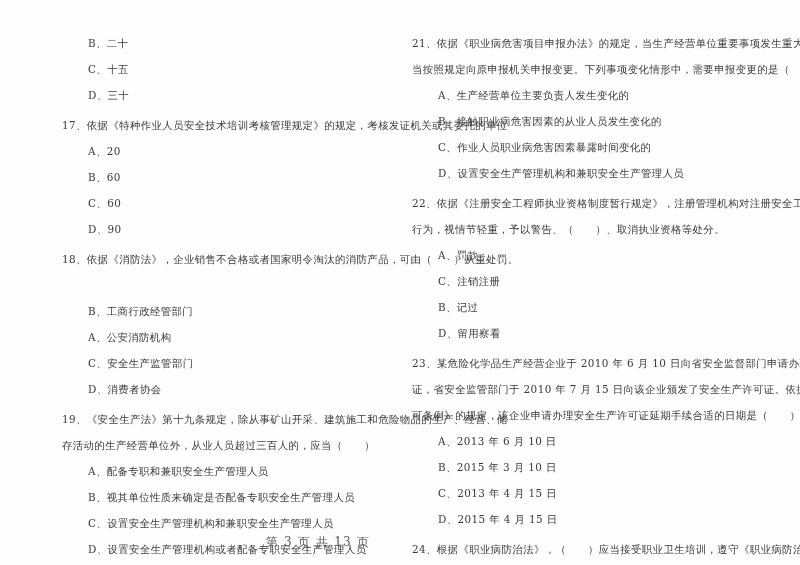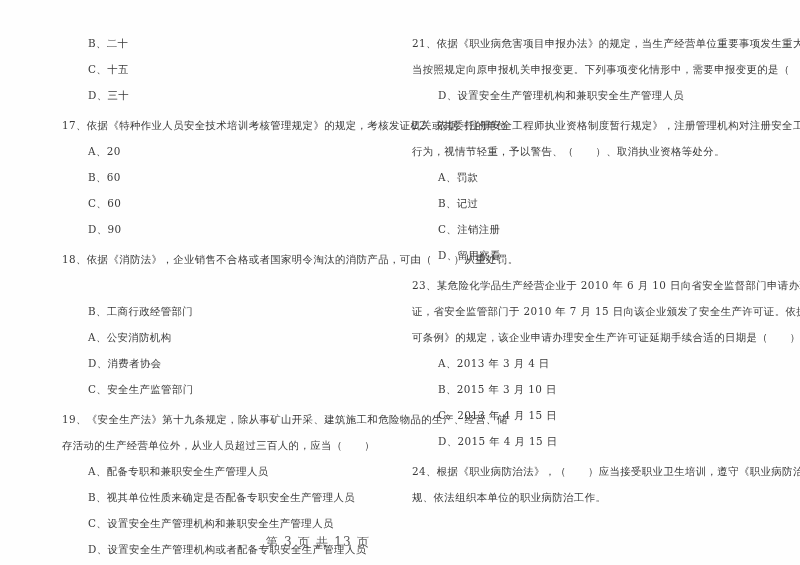--- a/index.html
+++ b/index.html
@@ -97,57 +97,60 @@
         <div class="opt">B、60</div>
         <div class="opt">C、60</div>
         <div class="opt">D、90</div>
       </div>
 
       <div class="q-block">
         <div class="stem">18、依据《消防法》，企业销售不合格或者国家明令淘汰的消防产品，可由（　　）从重处罚。</div>
         <div class="opt-blank"></div>
         <div class="opt">B、工商行政经管部门</div>
         <div class="opt">A、公安消防机构</div>
+        <div class="opt">C、安全生产监管部门</div>
         <div class="opt">D、消费者协会</div>
-        <div class="opt">C、安全生产监管部门</div>
       </div>
 
       <div class="q-block">
         <div class="stem">19、《安全生产法》第十九条规定，除从事矿山开采、建筑施工和危险物品的生产、经营、储</div>
         <div class="stem">存活动的生产经营单位外，从业人员超过三百人的，应当（　　）</div>
         <div class="opt">A、配备专职和兼职安全生产管理人员</div>
         <div class="opt">B、视其单位性质来确定是否配备专职安全生产管理人员</div>
         <div class="opt">C、设置安全生产管理机构和兼职安全生产管理人员</div>
         <div class="opt">D、设置安全生产管理机构或者配备专职安全生产管理人员</div>
       </div>
 
     </div>
 
     <div class="column right">
 
       <div class="q-block">
         <div class="stem">21、依据《职业病危害项目申报办法》的规定，当生产经营单位重要事项发生重大变化时，应</div>
         <div class="stem">当按照规定向原申报机关申报变更。下列事项变化情形中，需要申报变更的是（　　）</div>
+        <div class="opt">A、生产经营单位主要负责人发生变化的</div>
+        <div class="opt">B、接触职业病危害因素的从业人员发生变化的</div>
+        <div class="opt">C、作业人员职业病危害因素暴露时间变化的</div>
         <div class="opt">D、设置安全生产管理机构和兼职安全生产管理人员</div>
       </div>
 
       <div class="q-block">
         <div class="stem">22、依据《注册安全工程师执业资格制度暂行规定》，注册管理机构对注册安全工程师的违法</div>
         <div class="stem">行为，视情节轻重，予以警告、（　　）、取消执业资格等处分。</div>
         <div class="opt">A、罚款</div>
+        <div class="opt">C、注销注册</div>
         <div class="opt">B、记过</div>
-        <div class="opt">C、注销注册</div>
         <div class="opt">D、留用察看</div>
       </div>
 
       <div class="q-block">
         <div class="stem">23、某危险化学品生产经营企业于 2010 年 6 月 10 日向省安全监督部门申请办理安全生产许可</div>
         <div class="stem">证，省安全监管部门于 2010 年 7 月 15 日向该企业颁发了安全生产许可证。依据《安全生产许</div>
         <div class="stem">可条例》的规定，该企业申请办理安全生产许可证延期手续合适的日期是（　　）</div>
-        <div class="opt">A、2013 年 3 月 4 日</div>
+        <div class="opt">A、2013 年 6 月 10 日</div>
         <div class="opt">B、2015 年 3 月 10 日</div>
         <div class="opt">C、2013 年 4 月 15 日</div>
         <div class="opt">D、2015 年 4 月 15 日</div>
       </div>
 
       <div class="q-block">
         <div class="stem">24、根据《职业病防治法》，（　　）应当接受职业卫生培训，遵守《职业病防治法》律、法</div>
         <div class="stem">规、依法组织本单位的职业病防治工作。</div>
 
       </div>

